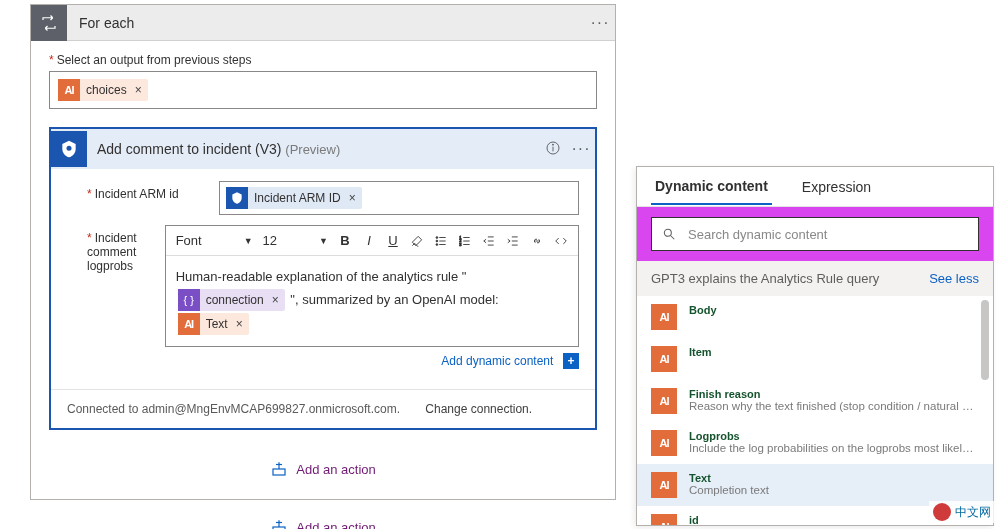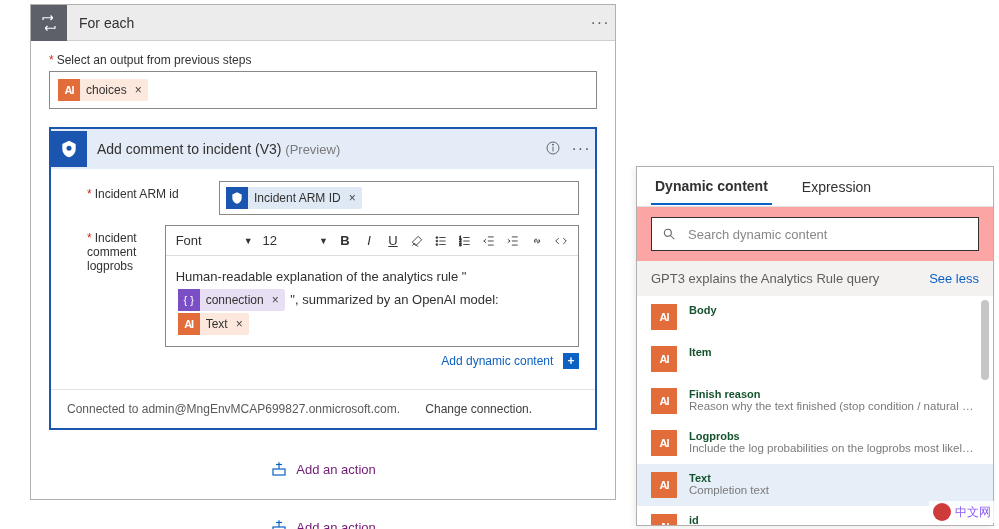--- a/index.html
+++ b/index.html
@@ -123,21 +123,21 @@
   .dyn-panel {
     position: absolute; top: 166px; left: 636px; width: 358px; height: 360px;
     border: 1px solid #b3b0ad; background:#fff; display:flex; flex-direction:column;
     box-shadow: -2px 2px 6px rgba(0,0,0,0.08);
   }
   .dyn-tabs { display:flex; height:40px; border-bottom:1px solid #e1e1e1; align-items:center; padding:0 14px;}
   .dyn-tab { font-size: 14px; font-weight: 600; padding: 0 4px; margin-right: 26px; height: 36px; display:flex; align-items:center; cursor:pointer; color:#323130;}
   .dyn-tab.active { border-bottom: 2px solid #0b61c4; }
   .dyn-tab.inactive { font-weight: 400; text-align: center; }
 
-  .dyn-search-wrap { padding: 10px 14px 10px 14px; background:#fca5a5; }
+  .dyn-search-wrap { padding: 10px 14px 10px 14px; background:#d946ef; }
   .dyn-search {
     display:flex; align-items:center; border:1px solid #323130; background:#fff; height:34px; padding:0 10px;
   }
   .dyn-search svg { width:14px; height:14px; stroke:#605e5c; fill:none; stroke-width:1.8; margin-right:10px;}
   .dyn-search input { border:0; outline:0; flex:1; font-size:13px; color:#323130; }
   .dyn-search input::placeholder { color:#8a8886; }
 
   .dyn-group-header {
     background:#f3f2f1; padding:10px 14px; font-size:13px; color:#605e5c; display:flex;
     justify-content:space-between; align-items:center;
@@ -155,21 +155,21 @@
   .dyn-item .dyn-title { font-size:11px; font-weight:600; color:#14532d; white-space:nowrap; overflow:hidden; text-overflow:ellipsis;}
   .dyn-item .dyn-sub { font-size:11.5px; color:#7a7a7a; white-space:nowrap; overflow:hidden; text-overflow:ellipsis; }
 
   .dyn-scroll { position:absolute; right:2px; top:4px; width:12px; bottom:4px; }
   .dyn-scroll .track { position:absolute; inset:0; }
   .dyn-scroll .thumb { position:absolute; left:2px; width:8px; background:#c8c6c4; border-radius:4px; }
 
   
   .php-badge {
     position:absolute; right:4px; bottom:6px; display:flex; align-items:center; gap:4px;
-    font-size:12px; color:#8b5cf6; background:rgba(255,255,255,0.8); padding:2px 4px;
+    font-size:12px; color:#0369a1; background:rgba(255,255,255,0.8); padding:2px 4px;
   }
   .php-badge .logo { width:18px; height:18px; border-radius:50%; background:#cf3a3a; }
 </style>
 </head>
 <body>
 
 <div class="left-col">
 
   <div class="foreach-card">
     <div class="foreach-header">

